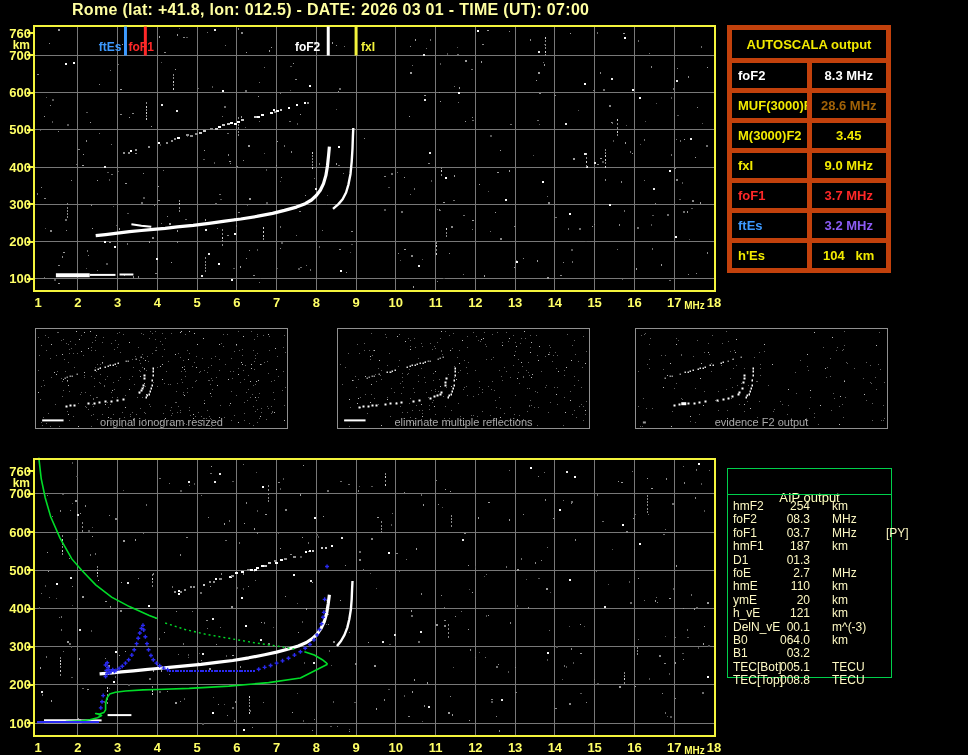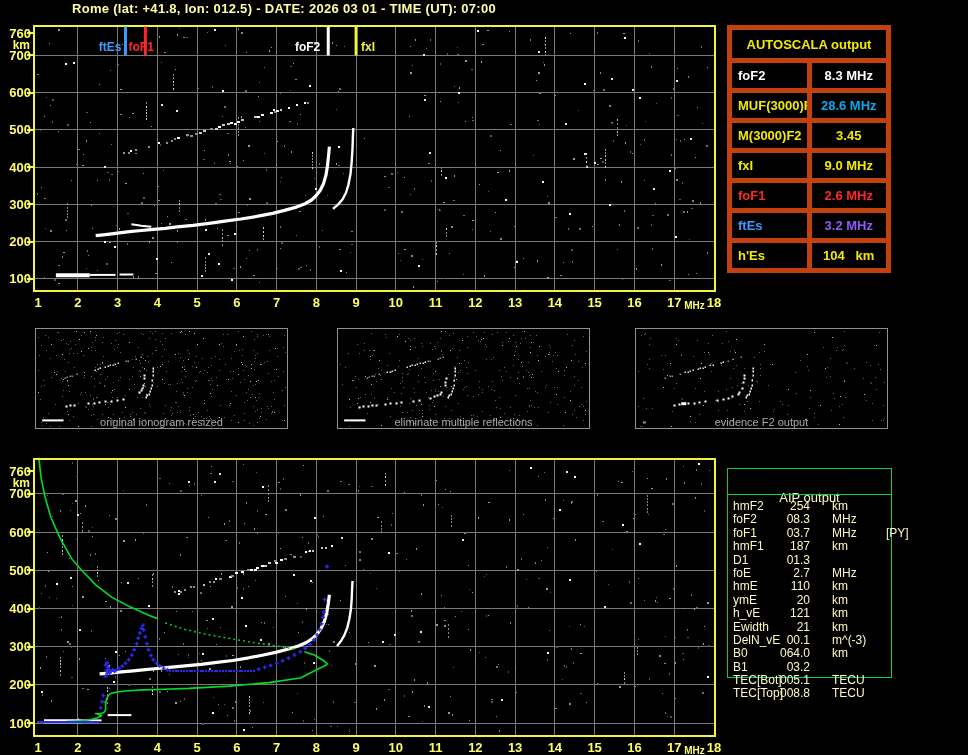--- a/index.html
+++ b/index.html
@@ -1,19 +1,19 @@
 <!DOCTYPE html>
 <html><head>
 <meta charset="utf-8">
 <style>
   html,body{margin:0;padding:0;background:#000;}
   #app{position:relative;width:968px;height:755px;background:#000;overflow:hidden;
        font-family:"Liberation Sans",sans-serif;}
   #gfx{position:absolute;left:0;top:0;}
-  .title{position:absolute;left:72px;top:1px;font-size:13px;font-weight:bold;
+  .title{position:absolute;left:72px;top:1px;font-size:16px;font-weight:bold;
          color:#ffffa0;letter-spacing:0.3px;white-space:pre;}
   .caption{position:absolute;width:253px;text-align:center;font-size:11px;color:#a8a8a8;top:416px;}
   
   #autoscala-box{position:absolute;left:727px;top:25px;width:164px;}
   #autoscala-box table{border-collapse:collapse;width:164px;table-layout:fixed;}
   #autoscala-box td,#autoscala-box th{border:5px solid #c2410c;font-size:13px;font-weight:bold;
       padding:0;height:25px;overflow:hidden;}
   #autoscala-box th{height:28px;color:#f2ea00;text-align:center;font-size:13px;}
   #autoscala-box td.lbl{width:84px;padding-left:6px;text-align:left;}
   #autoscala-box td.val{text-align:center;white-space:pre;}
@@ -2477,33 +2477,33 @@
             <th colspan="2">AUTOSCALA output</th>
           </tr>
         </thead>
       <tbody id="autoscala-body">
           <tr>
             <td class="lbl" style="color:#ffffff">foF2</td>
             <td class="val" style="color:#ffffff">8.3 MHz</td>
           </tr>
           <tr>
             <td class="lbl" style="color:#f2ea00">MUF(3000)F2</td>
-            <td class="val" style="color:#0ea5e9">28.6 MHz</td>
+            <td class="val" style="color:#a16207">28.6 MHz</td>
           </tr>
           <tr>
             <td class="lbl" style="color:#f2ea00">M(3000)F2</td>
             <td class="val" style="color:#f2ea00">3.45</td>
           </tr>
           <tr>
             <td class="lbl" style="color:#f2ea00">fxI</td>
             <td class="val" style="color:#f2ea00">9.0 MHz</td>
           </tr>
           <tr>
             <td class="lbl" style="color:#ff2828">foF1</td>
-            <td class="val" style="color:#ff2828">2.6 MHz</td>
+            <td class="val" style="color:#ff2828">3.7 MHz</td>
           </tr>
           <tr>
             <td class="lbl" style="color:#3d9aff">ftEs</td>
             <td class="val" style="color:#8b5cf6">3.2 MHz</td>
           </tr>
           <tr>
             <td class="lbl" style="color:#f2ea00">h'Es</td>
             <td class="val" style="color:#f2ea00">104   km</td>
           </tr>
         </tbody>
@@ -2516,21 +2516,20 @@
   <div id="aip-rows">
       <div class="aip-row"><span class="aip-name">hmF2</span><span class="aip-val">254</span><span class="aip-unit">km</span><span class="aip-note"></span></div>
       <div class="aip-row"><span class="aip-name">foF2</span><span class="aip-val">08.3</span><span class="aip-unit">MHz</span><span class="aip-note"></span></div>
       <div class="aip-row"><span class="aip-name">foF1</span><span class="aip-val">03.7</span><span class="aip-unit">MHz</span><span class="aip-note">[PY]</span></div>
       <div class="aip-row"><span class="aip-name">hmF1</span><span class="aip-val">187</span><span class="aip-unit">km</span><span class="aip-note"></span></div>
       <div class="aip-row"><span class="aip-name">D1</span><span class="aip-val">01.3</span><span class="aip-unit"></span><span class="aip-note"></span></div>
       <div class="aip-row"><span class="aip-name">foE</span><span class="aip-val">2.7</span><span class="aip-unit">MHz</span><span class="aip-note"></span></div>
       <div class="aip-row"><span class="aip-name">hmE</span><span class="aip-val">110</span><span class="aip-unit">km</span><span class="aip-note"></span></div>
       <div class="aip-row"><span class="aip-name">ymE</span><span class="aip-val">20</span><span class="aip-unit">km</span><span class="aip-note"></span></div>
       <div class="aip-row"><span class="aip-name">h_vE</span><span class="aip-val">121</span><span class="aip-unit">km</span><span class="aip-note"></span></div>
-      <div class="aip-row"><span class="aip-name">Ewidth</span><span class="aip-val">21</span><span class="aip-unit">km</span><span class="aip-note"></span></div>
       <div class="aip-row"><span class="aip-name">DelN_vE</span><span class="aip-val">00.1</span><span class="aip-unit">m^(-3)</span><span class="aip-note"></span></div>
       <div class="aip-row"><span class="aip-name">B0</span><span class="aip-val">064.0</span><span class="aip-unit">km</span><span class="aip-note"></span></div>
       <div class="aip-row"><span class="aip-name">B1</span><span class="aip-val">03.2</span><span class="aip-unit"></span><span class="aip-note"></span></div>
       <div class="aip-row"><span class="aip-name">TEC[Bot]</span><span class="aip-val">005.1</span><span class="aip-unit">TECU</span><span class="aip-note"></span></div>
       <div class="aip-row"><span class="aip-name">TEC[Top]</span><span class="aip-val">008.8</span><span class="aip-unit">TECU</span><span class="aip-note"></span></div>
     </div>
 
   <div class="caption" style="left:35px">original ionogram resized</div>
   <div class="caption" style="left:337px">eliminate multiple reflections</div>
   <div class="caption" style="left:635px">evidence F2 output</div>

